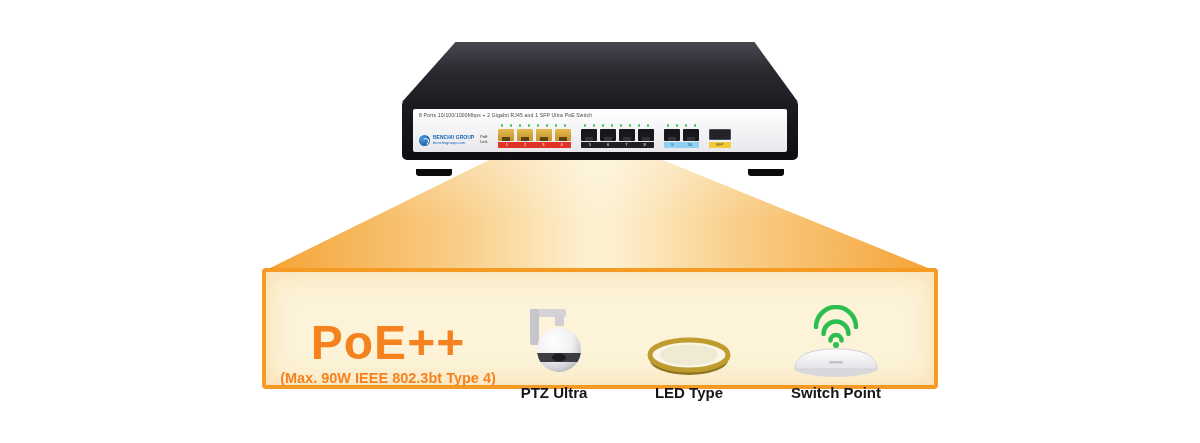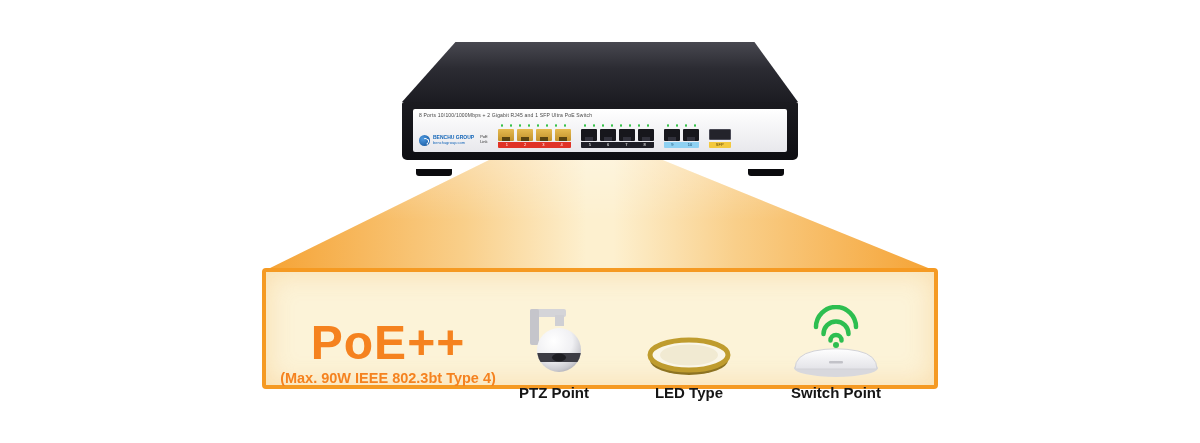--- a/index.html
+++ b/index.html
@@ -182,21 +182,21 @@
                   </clipPath>
               </defs>
               <rect x="14" y="2" width="36" height="8" rx="2" fill="#d4d4d8"></rect>
               <rect x="14" y="2" width="9" height="36" rx="2" fill="#c5c5cb"></rect>
               <rect x="39" y="8" width="9" height="11" fill="#cfcfd4"></rect>
               <circle cx="43" cy="43" r="22" fill="url(#camg)"></circle>
               <rect x="20" y="46" width="46" height="9" fill="#3c3c44" clip-path="url(#camclip)"></rect>
               <ellipse cx="43" cy="50.5" rx="7" ry="4" fill="#1d1d22" clip-path="url(#camclip)"></ellipse>
             </svg>
           </div>
-          <div class="device-label">PTZ Point</div>
+          <div class="device-label">PTZ Ultra</div>
         </div>
 
         <div class="device">
           <div class="icon-box">
             <svg width="88" height="50" viewBox="0 0 88 50" aria-hidden="true">
               <ellipse cx="44" cy="31" rx="39" ry="15" fill="#8d7322"></ellipse>
               <ellipse cx="44" cy="26" rx="39" ry="15" fill="#faf6e8" stroke="#bf9c2e" stroke-width="5"></ellipse>
               <ellipse cx="44" cy="26" rx="29" ry="10.5" fill="#f1ead2"></ellipse>
             </svg>
           </div>

